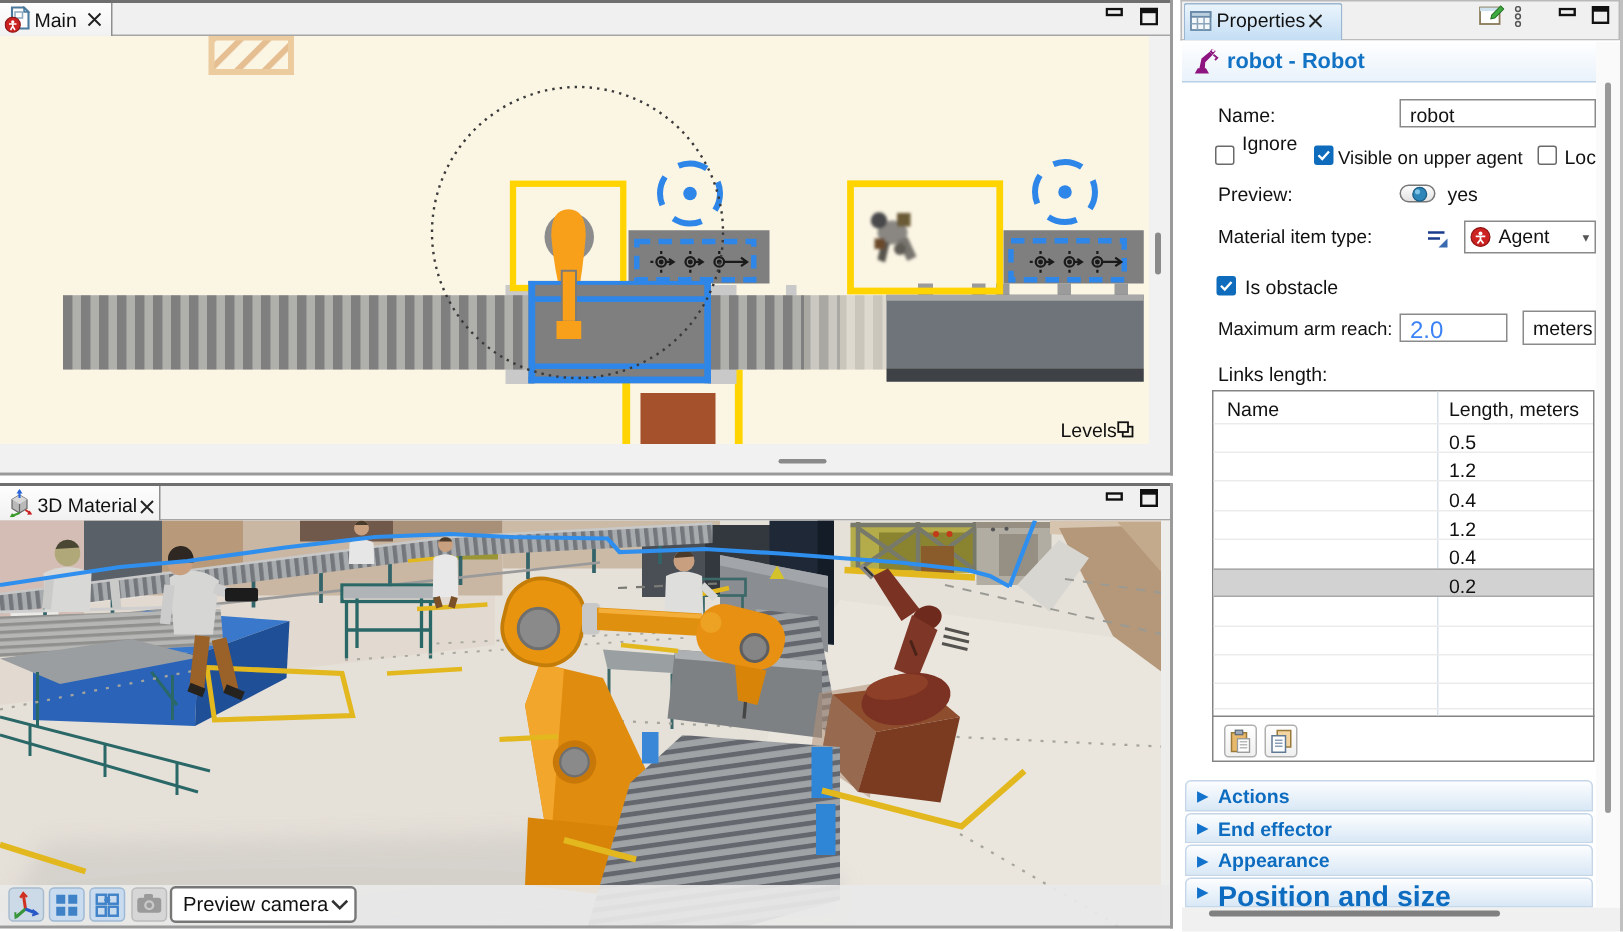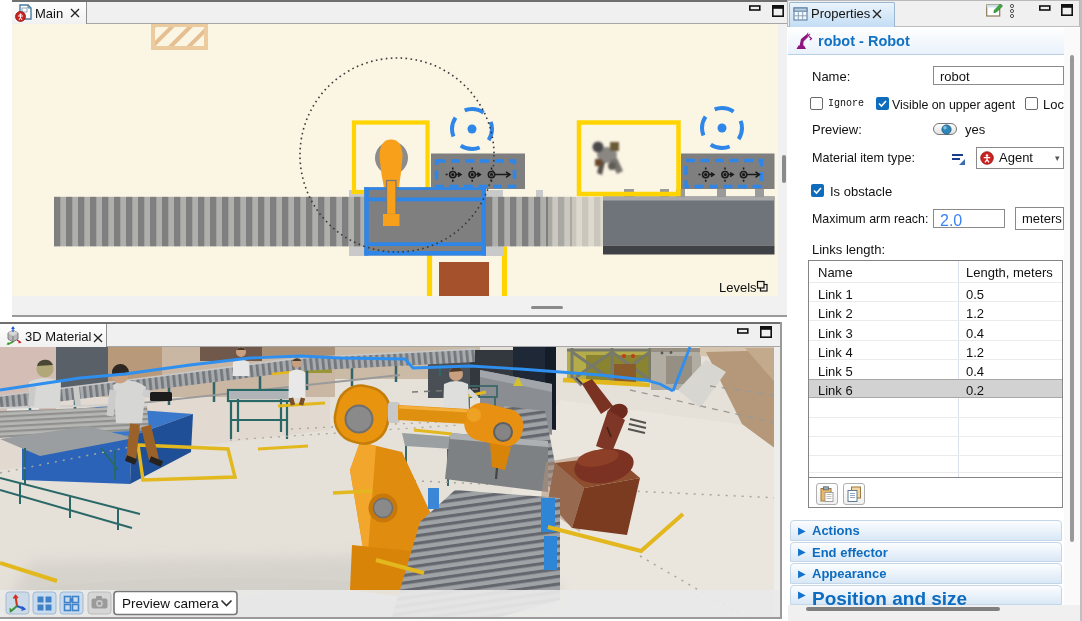--- a/index.html
+++ b/index.html
@@ -5,21 +5,21 @@
   html,body{margin:0;padding:0;}
   body{width:1082px;height:621px;overflow:hidden;background:#ffffff;
        font-family:"Liberation Sans",sans-serif;}
   .abs{position:absolute;}
   #root{position:absolute;left:0;top:0;width:1082px;height:621px;}
 </style>
 </head>
 <body>
 <div id="root">
 
-<div class="abs" id="mainpanel" style="left:12px;top:0;width:782px;height:317px;">
+<div class="abs" id="mainpanel" style="left:0;top:0;width:782px;height:317px;">
   <div class="abs" style="left:0;top:0;width:782px;height:2px;background:#6f6f6f;"></div>
   <div class="abs" style="left:0;top:2px;width:781px;height:22px;background:#f0f0f0;border-bottom:1px solid #a6a6a6;box-sizing:border-box;"></div>
 
   <div class="abs" style="left:0;top:2px;width:75px;height:22px;background:linear-gradient(#fefefe,#f1f1f1);border-right:1px solid #8f8f8f;box-sizing:border-box;"></div>
   <svg class="abs" style="left:3px;top:4px;" width="19" height="18" viewBox="0 0 19 18">
     <path d="M5 1 h8 l3 3 v11 h-11 z" fill="#fdfdfd" stroke="#4a7a9e" stroke-width="1.4"></path>
     <path d="M13 1 l3 3 h-3 z" fill="#9dbdd6" stroke="#4a7a9e" stroke-width="1"></path>
     <rect x="7" y="4" width="5" height="4" fill="none" stroke="#8aa8c0" stroke-width="1"></rect>
     <circle cx="5.5" cy="12.5" r="5" fill="#cc2222" stroke="#8d1515" stroke-width="0.8"></circle>
     <circle cx="5.5" cy="10.6" r="1.1" fill="#fff"></circle>
@@ -493,21 +493,21 @@
     <path d="M14 5.5 l2.5 2 -1.5 1.5" stroke="#8e1580" stroke-width="1.2" fill="none"></path>
     <circle cx="13.8" cy="2.6" r="1" fill="#f8e8f6"></circle>
   </svg>
   <div class="abs" style="left:31px;top:33px;font-size:14.5px;font-weight:bold;color:#1272c4;">robot - Robot</div>
 
   <div class="abs" style="left:25px;top:69px;font-size:13px;color:#111;">Name:</div>
   <div class="abs" style="left:146px;top:66px;width:131px;height:19px;background:#fff;border:1px solid #8a8a8a;box-sizing:border-box;"></div>
   <div class="abs" style="left:153px;top:69px;font-size:13px;color:#111;">robot</div>
 
   <div class="abs" style="left:23px;top:97px;width:13px;height:13px;background:#fff;border:1px solid #6a6a6a;border-radius:2px;box-sizing:border-box;"></div>
-  <div class="abs" style="left:41px;top:98px;font-size:10px;color:#111;font-family:Liberation Mono, monospace;">Ignore</div>
+  <div class="abs" style="left:41px;top:88px;font-size:13px;color:#111;">Ignore</div>
   <div class="abs" style="left:89px;top:97px;width:13px;height:13px;background:#0f6cbd;border-radius:2px;"></div>
   <svg class="abs" style="left:89px;top:97px;" width="13" height="13" viewBox="0 0 13 13">
         <path d="M3 6.5 L5.5 9 L10 4" stroke="#fff" stroke-width="1.6" fill="none"></path>
       </svg>
   <div class="abs" style="left:105px;top:97.5px;font-size:12.4px;color:#111;">Visible on upper agent</div>
   <div class="abs" style="left:238px;top:97px;width:13px;height:13px;background:#fff;border:1px solid #6a6a6a;border-radius:2px;box-sizing:border-box;"></div>
   <div class="abs" style="left:256px;top:97px;font-size:13px;color:#111;">Lock</div>
 
   <div class="abs" style="left:25px;top:122px;font-size:13px;color:#111;">Preview:</div>
   <div class="abs" style="left:146px;top:123px;width:24px;height:12px;background:linear-gradient(#fdfdfd,#e2e2e2);border:1.5px solid #777;border-radius:7px;box-sizing:border-box;"></div>
@@ -543,21 +543,20 @@
   <div class="abs" style="left:228px;top:207px;width:49px;height:23px;background:#fff;border:1px solid #8a8a8a;box-sizing:border-box;"></div>
   <div class="abs" style="left:235px;top:211px;font-size:13px;color:#111;">meters</div>
 
   <div class="abs" style="left:25px;top:242px;font-size:13px;color:#111;">Links length:</div>
   <div class="abs" style="left:21px;top:260px;width:255px;height:248px;border:1px solid #848484;box-sizing:border-box;background:#fff;"></div>
   <div class="abs" style="left:21px;top:260px;width:255px;height:218px;border-bottom:1px solid #848484;box-sizing:border-box;"></div>
   <div class="abs" style="left:171px;top:261px;width:1px;height:216px;background:#d9e1ec;"></div>
   <div class="abs" style="left:31px;top:265px;font-size:13px;color:#111;">Name</div>
   <div class="abs" style="left:179px;top:265px;font-size:13px;color:#111;">Length, meters</div>
   <div class="abs" style="left:22px;top:378.5px;width:253px;height:19.5px;background:#d2d2d2;border-top:1px solid #a8a8a8;border-bottom:1px solid #a8a8a8;box-sizing:border-box;"></div>
-  <div class="abs" style="left:31px;top:285px;font-size:13px;color:#111;line-height:19.3px;">Link 1<br>Link 2<br>Link 3<br>Link 4<br>Link 5<br>Link 6</div>
   <div class="abs" style="left:179px;top:285px;font-size:13px;color:#111;line-height:19.3px;">0.5<br>1.2<br>0.4<br>1.2<br>0.4<br>0.2</div>
 
   <div class="abs" style="left:22px;top:282px;width:253px;height:1px;background:#ebebeb;"></div>
   <div class="abs" style="left:22px;top:301px;width:253px;height:1px;background:#ebebeb;"></div>
   <div class="abs" style="left:22px;top:320px;width:253px;height:1px;background:#ebebeb;"></div>
   <div class="abs" style="left:22px;top:340px;width:253px;height:1px;background:#ebebeb;"></div>
   <div class="abs" style="left:22px;top:359px;width:253px;height:1px;background:#ebebeb;"></div>
   <div class="abs" style="left:22px;top:417px;width:253px;height:1px;background:#ebebeb;"></div>
   <div class="abs" style="left:22px;top:436px;width:253px;height:1px;background:#ebebeb;"></div>
   <div class="abs" style="left:22px;top:455px;width:253px;height:1px;background:#ebebeb;"></div>

